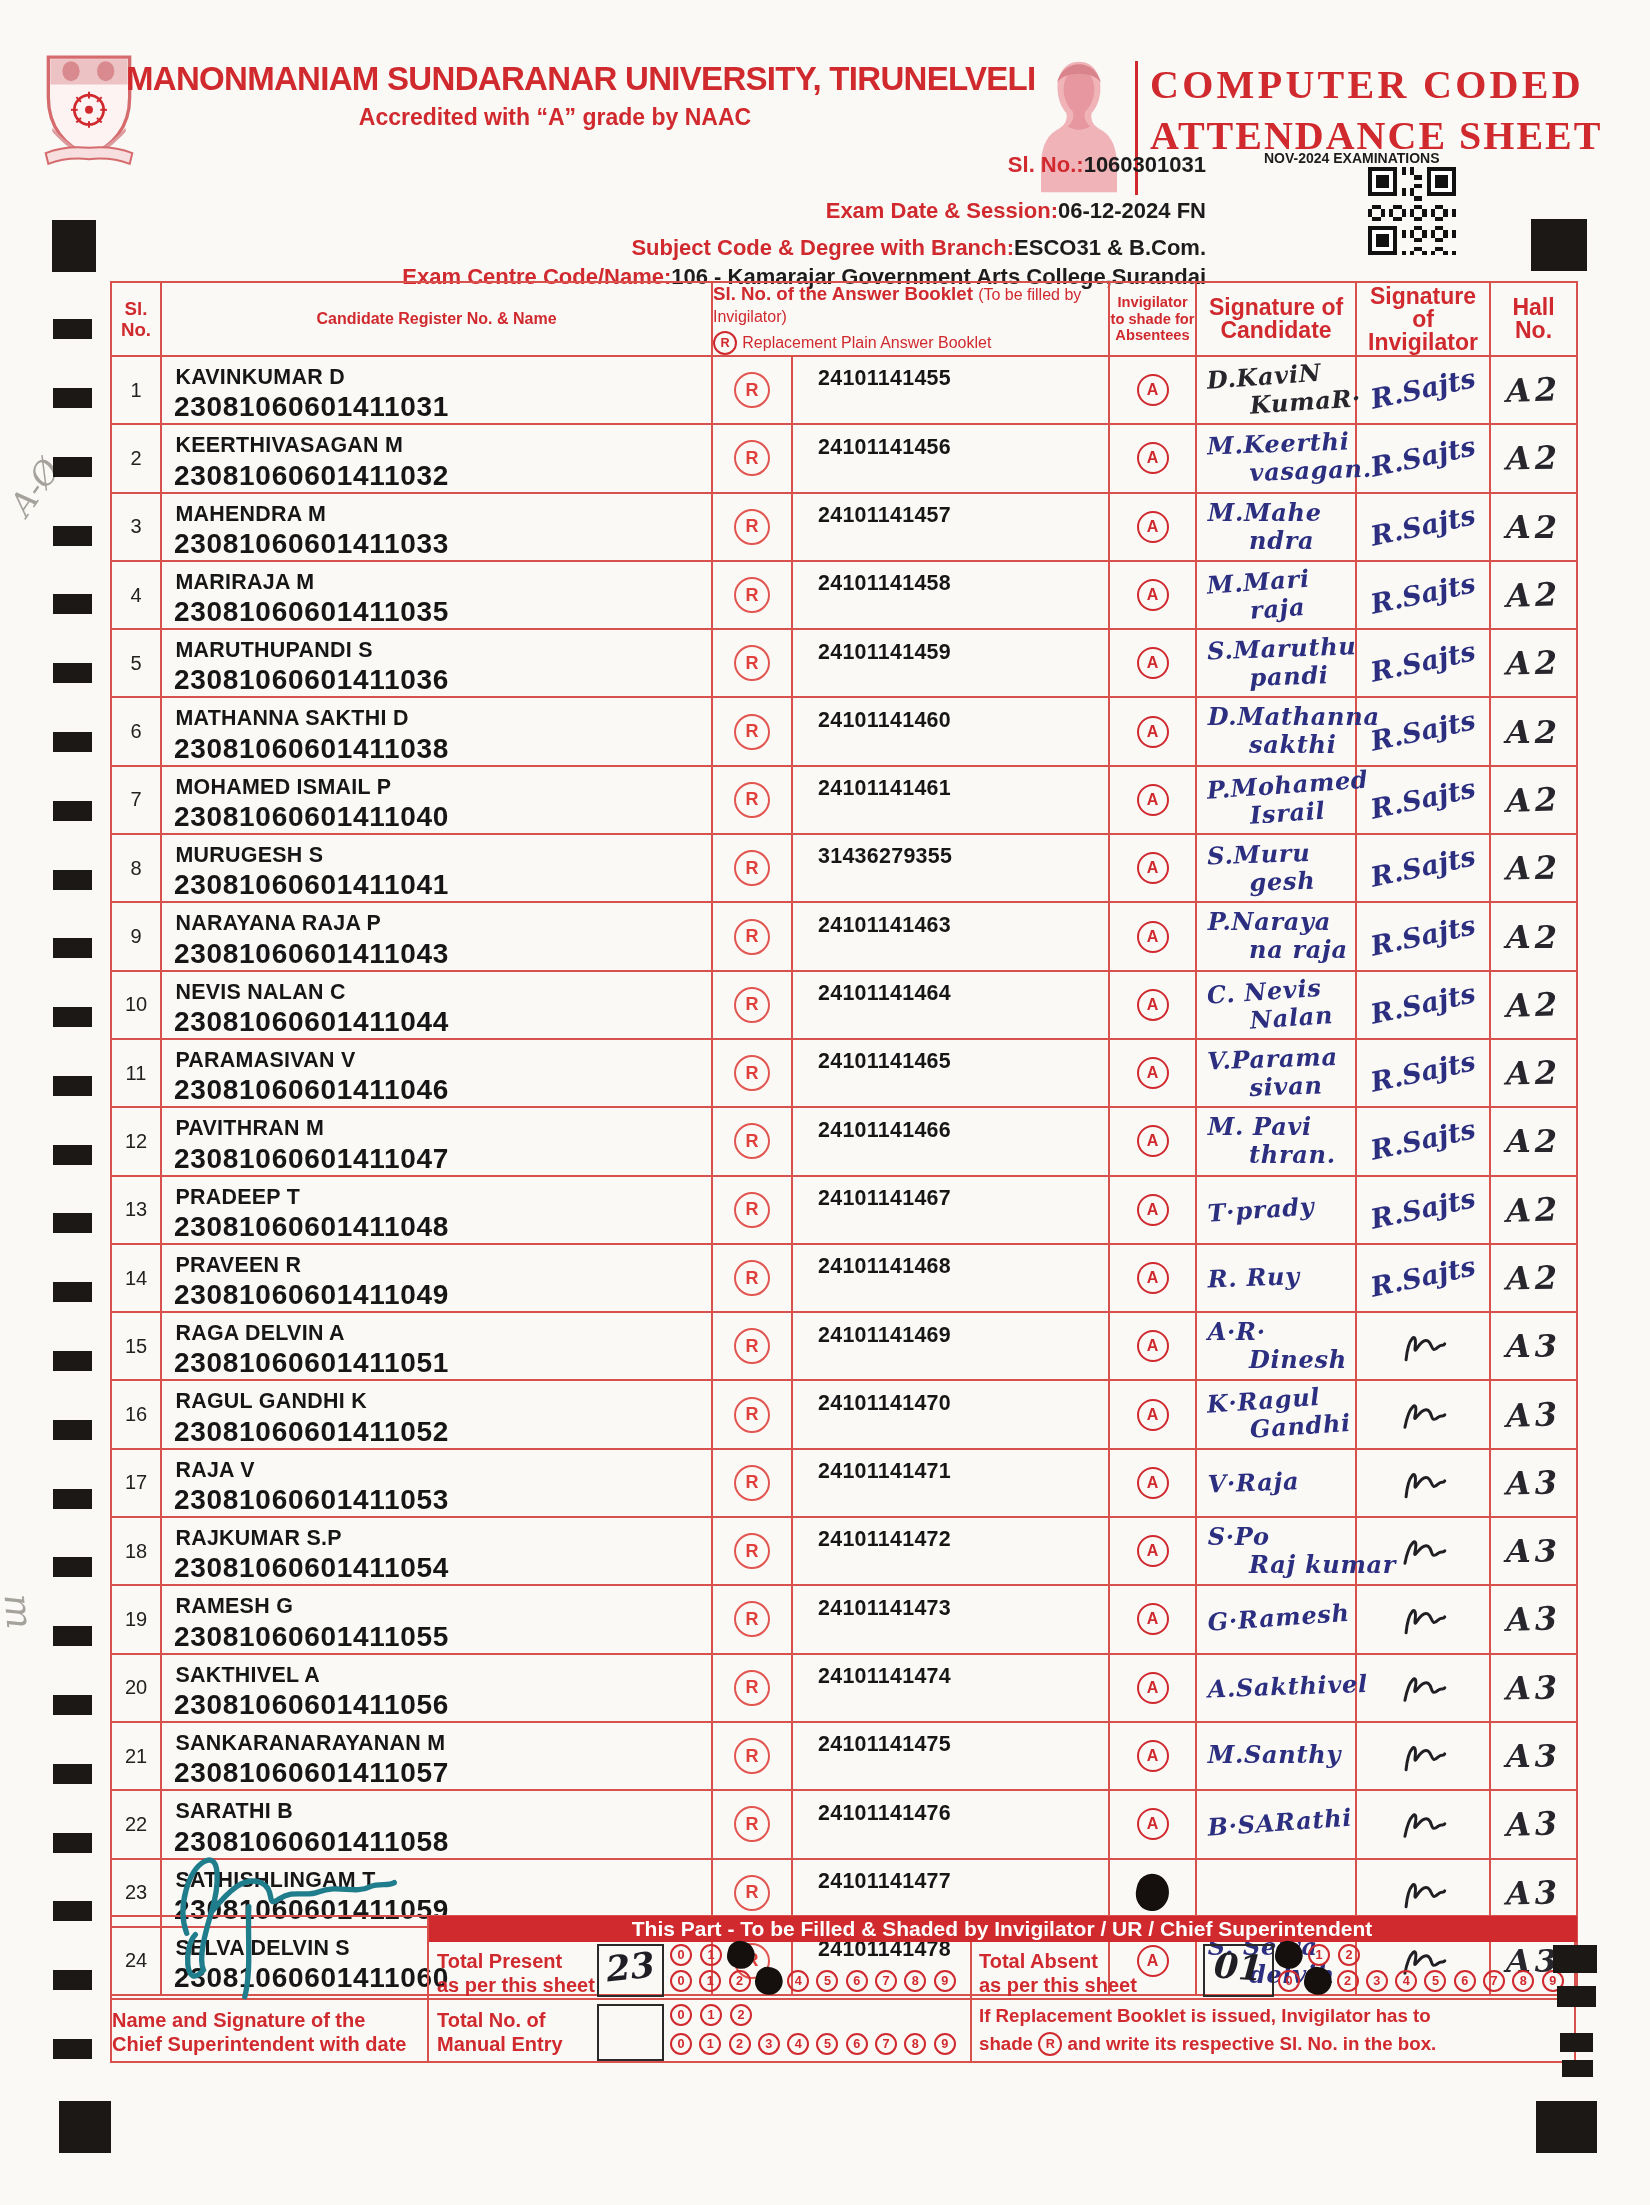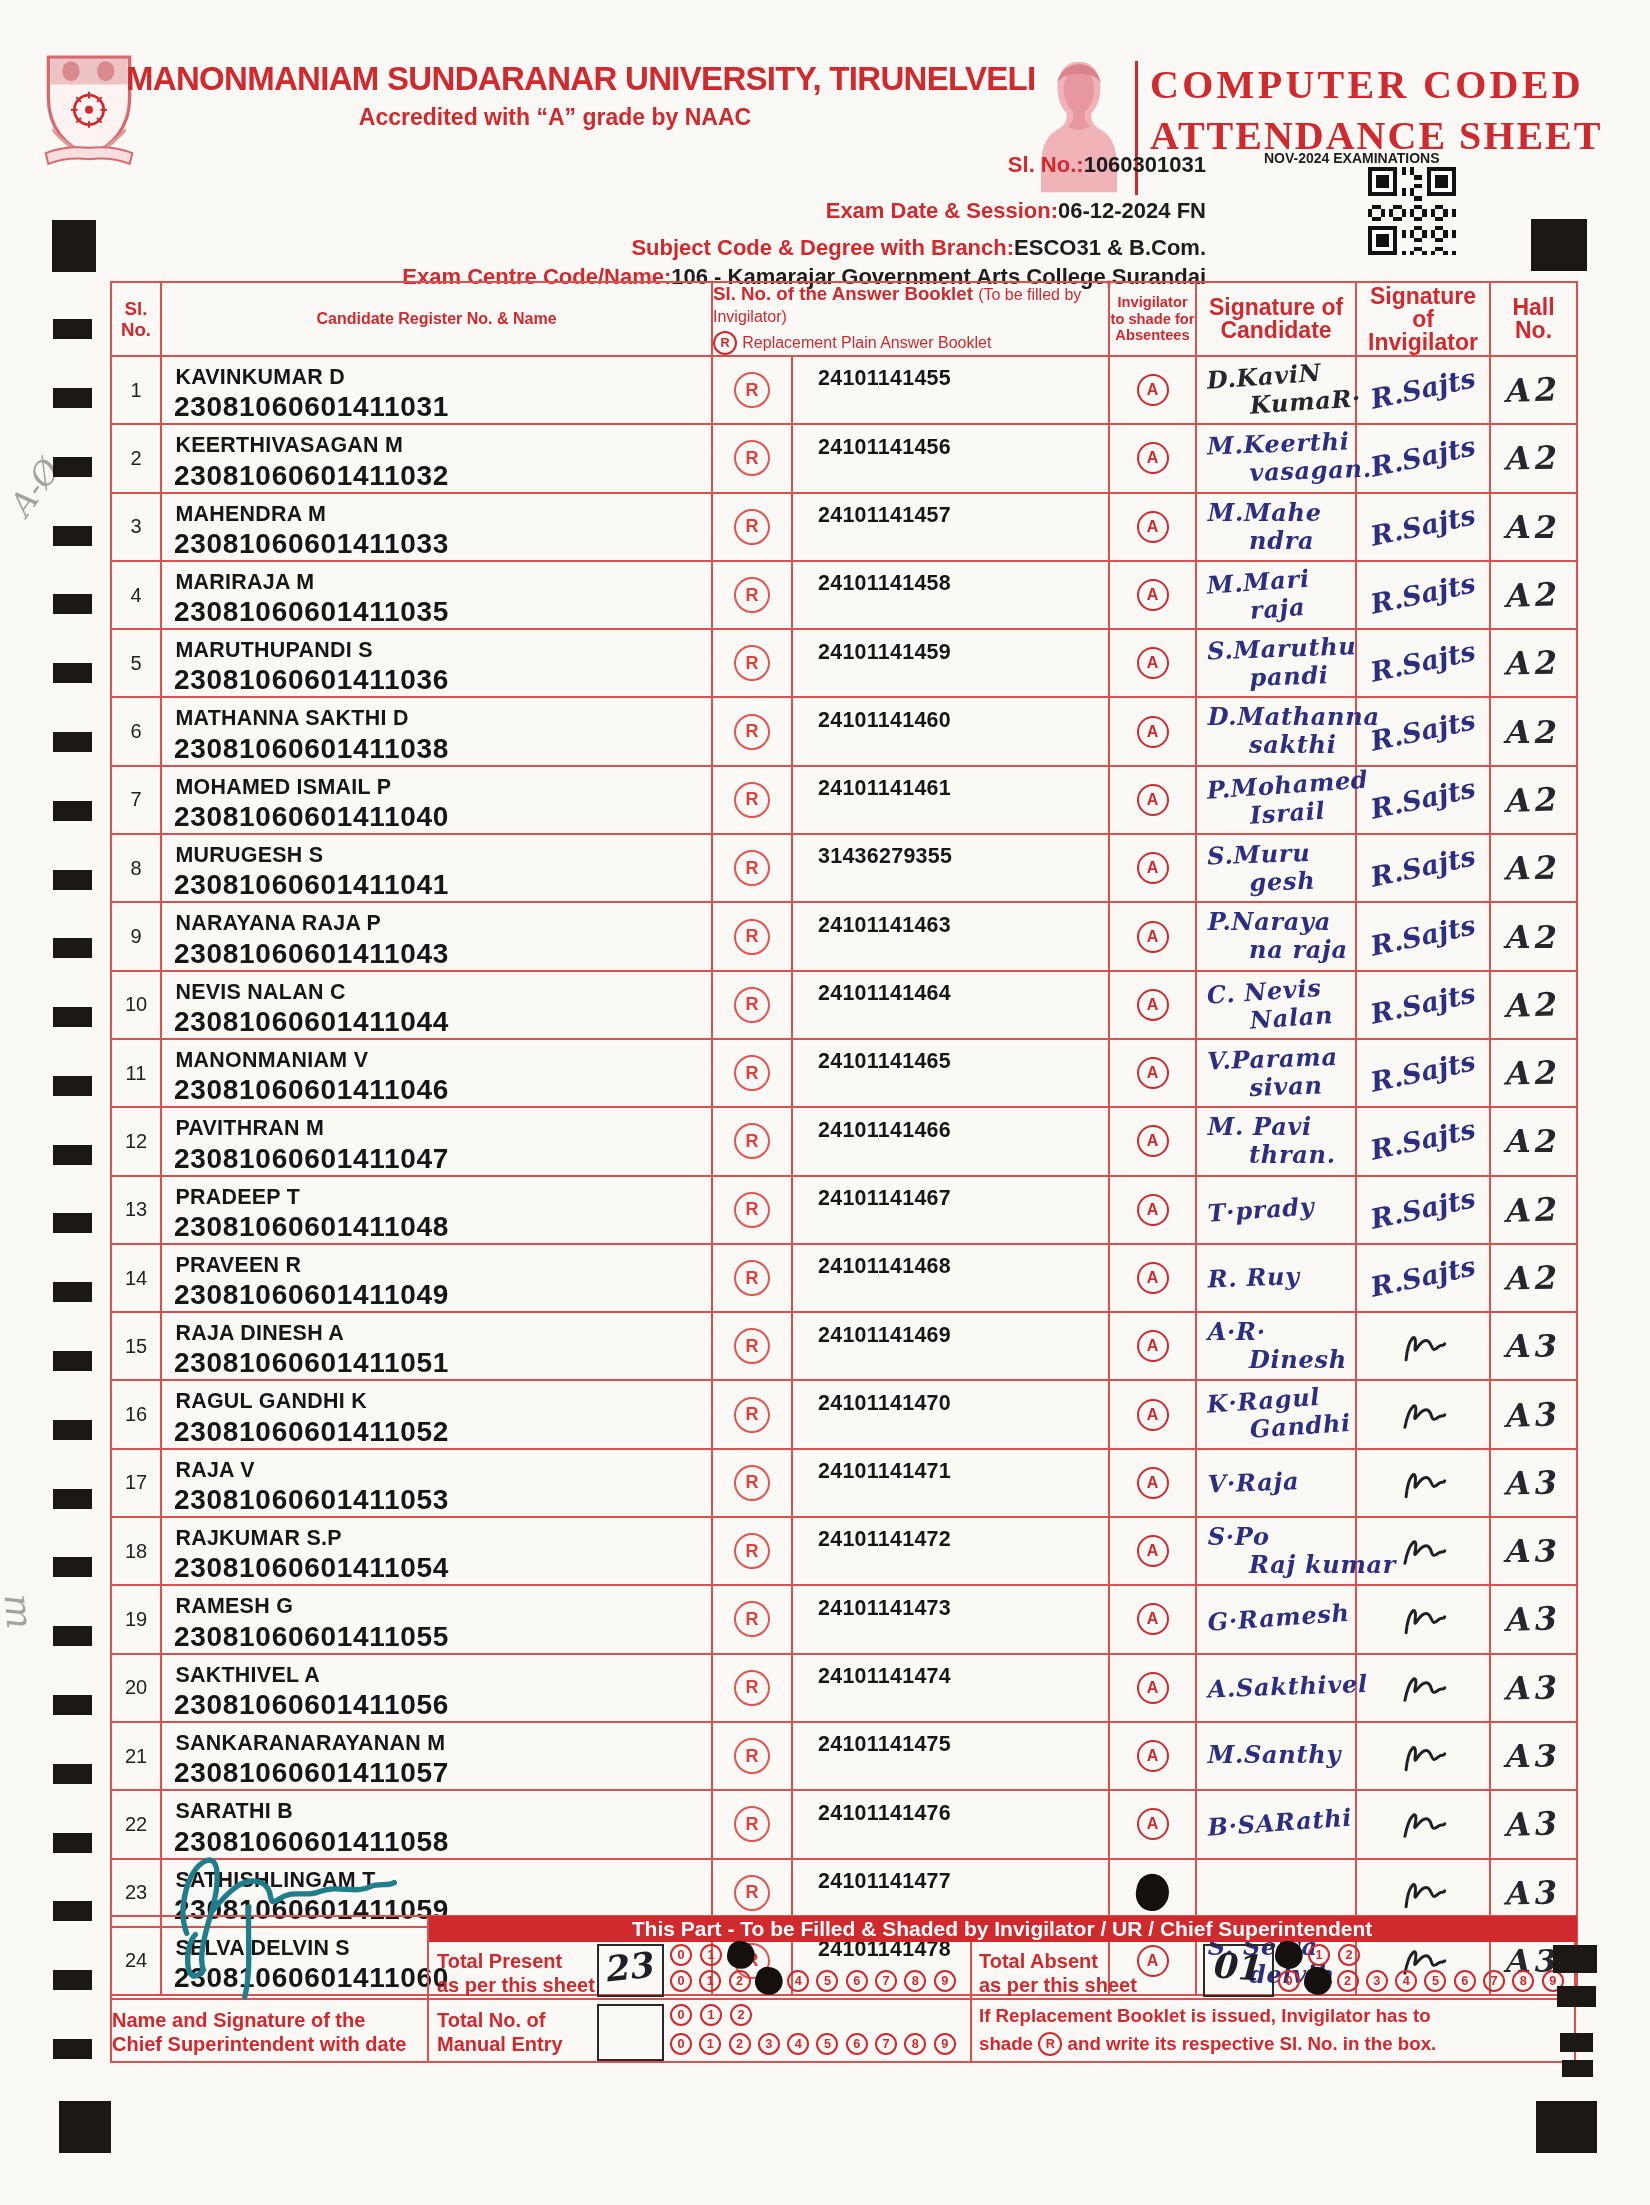--- a/index.html
+++ b/index.html
@@ -498,21 +498,21 @@
             </div>
           </td>
           <td>
             <span class="rsig hw">R.Sajts</span>
           </td>
           <td class="hall"><span class="hallhw hw" style="display: inline-block; transform: rotate(-2deg);">A2</span></td>
         </tr>
         <tr>
           <td class="sl">11</td>
           <td>
-            <div class="cname">MANONMANIAM V</div>
+            <div class="cname">PARAMASIVAN V</div>
             <div class="creg">23081060601411046</div>
           </td>
           <td class="rsym"><span class="circR">R</span></td>
           <td class="book">
             <span class="bknum">24101141465</span>
           </td>
           <td class="asym"><span class="circA">A</span></td>
           <td>
             <div class="sigwrap hw ink" style="transform: rotate(-2deg);">
               <span class="sig1">V.Parama</span>
@@ -584,21 +584,21 @@
             </div>
           </td>
           <td>
             <span class="rsig hw">R.Sajts</span>
           </td>
           <td class="hall"><span class="hallhw hw" style="display: inline-block; transform: rotate(-1deg);">A2</span></td>
         </tr>
         <tr>
           <td class="sl">15</td>
           <td>
-            <div class="cname">RAJA DINESH A</div>
+            <div class="cname">RAGA DELVIN A</div>
             <div class="creg">23081060601411051</div>
           </td>
           <td class="rsym"><span class="circR">R</span></td>
           <td class="book">
             <span class="bknum">24101141469</span>
           </td>
           <td class="asym"><span class="circA">A</span></td>
           <td>
             <div class="sigwrap hw ink" style="transform: rotate(0deg);">
               <span class="sig1">A·R·</span>

